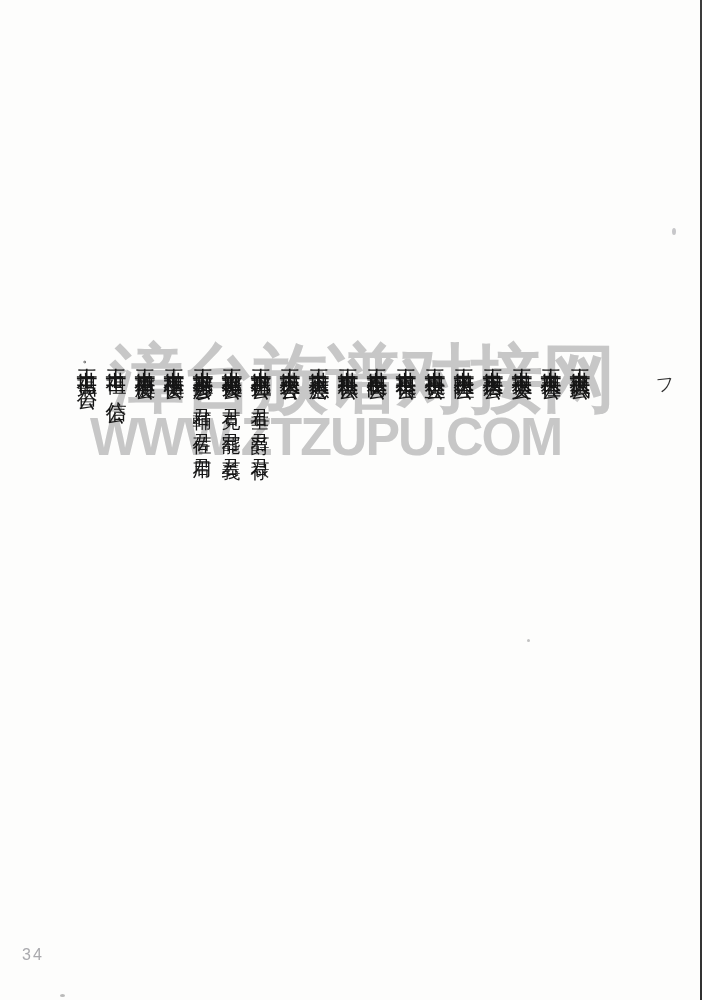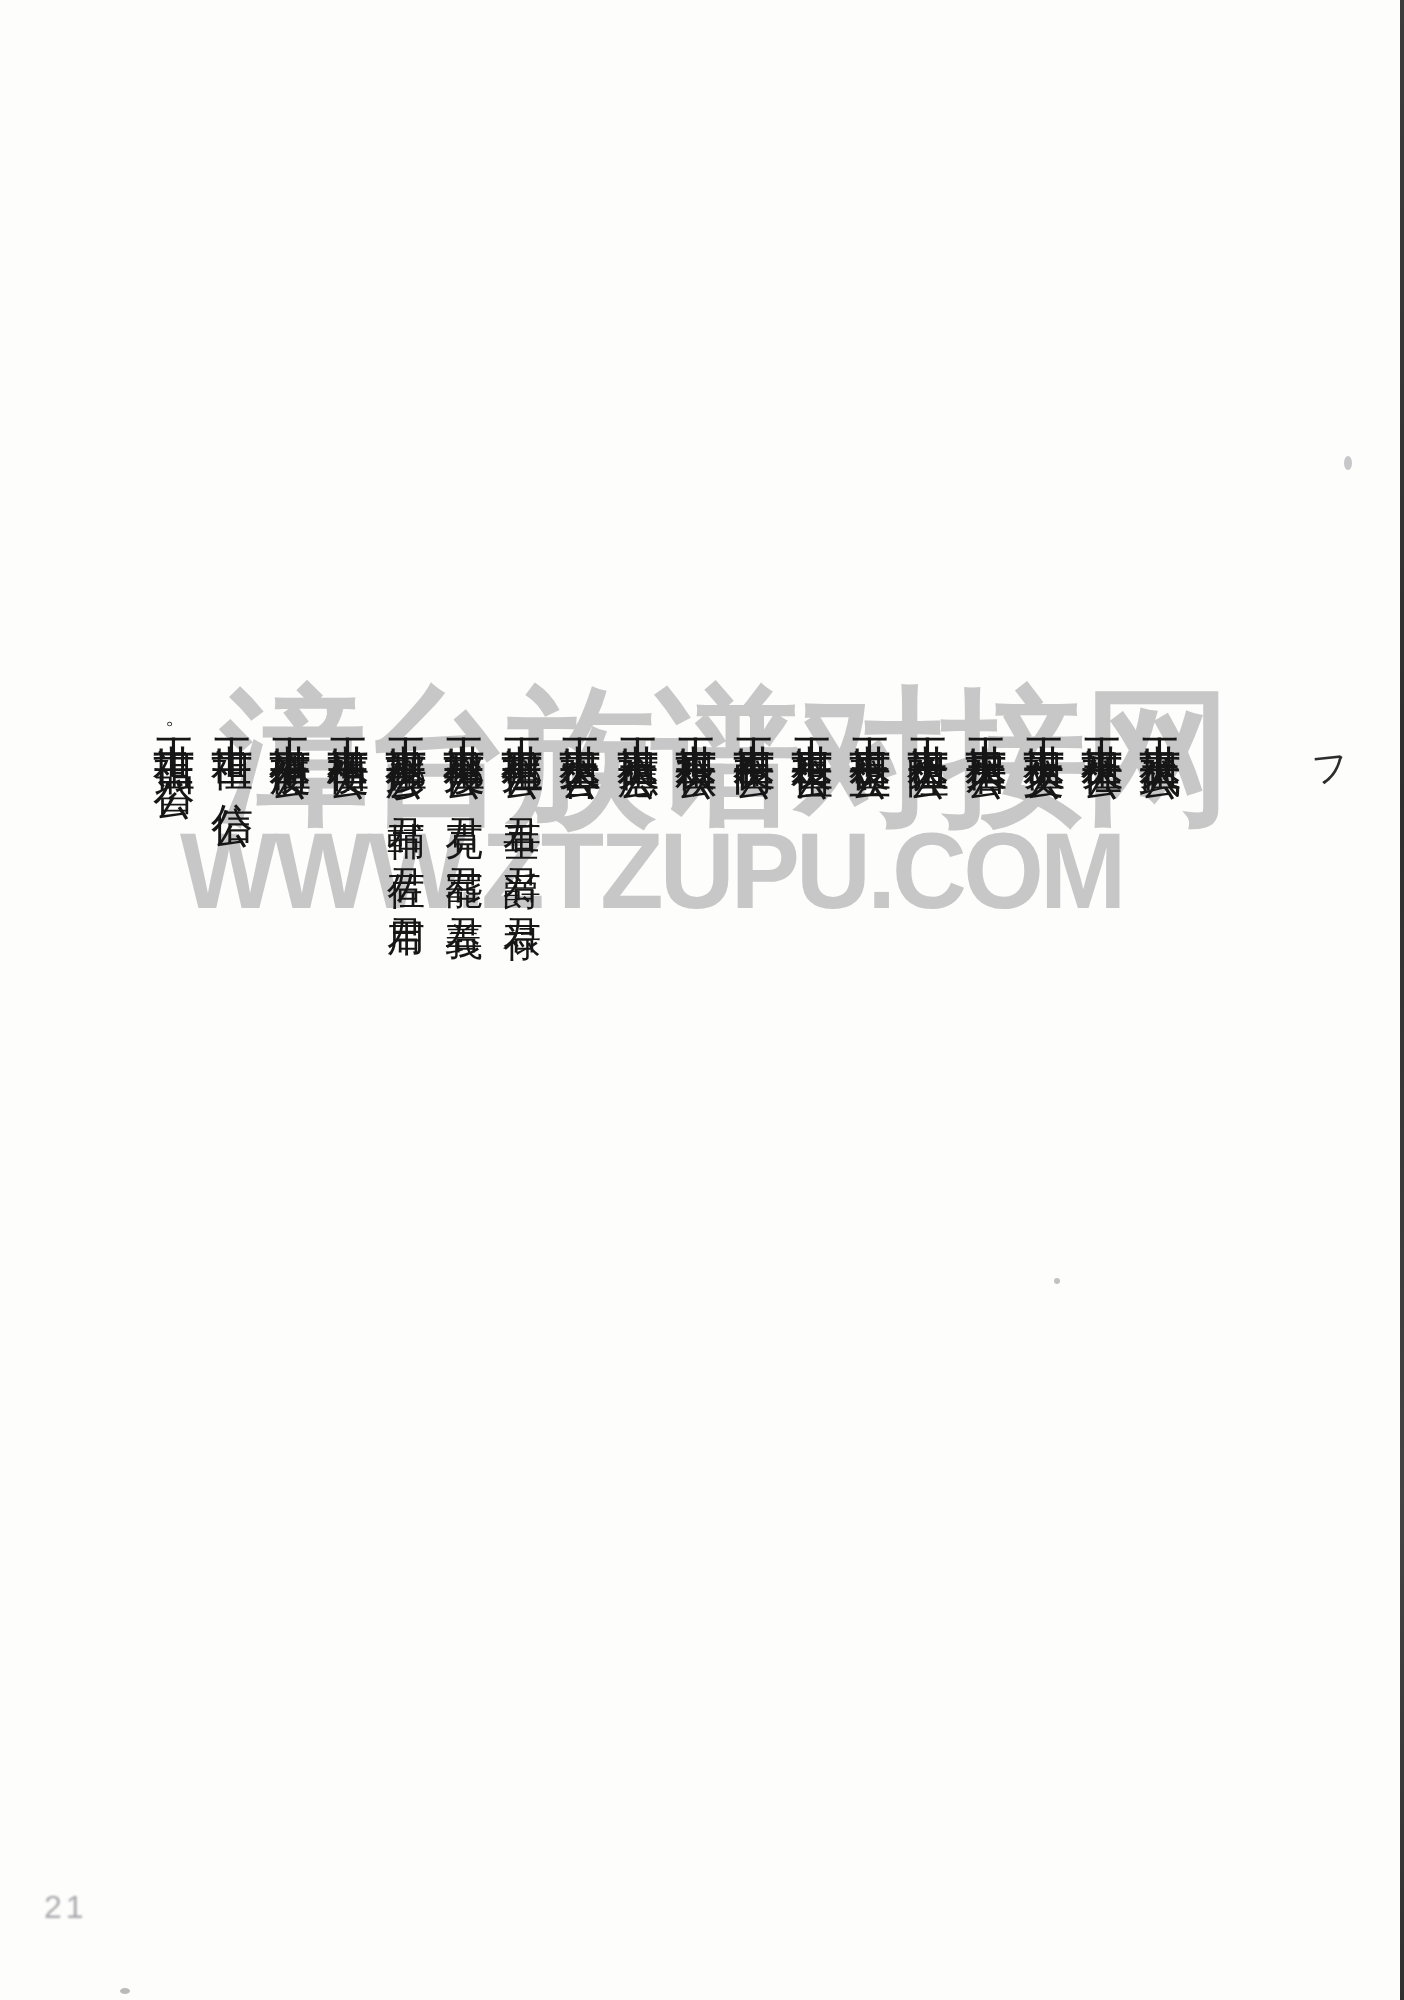--- a/index.html
+++ b/index.html
@@ -83,19 +83,19 @@
       <div class="col"><span class="prefix">十三世祖</span><span class="aname">邦俊公</span><span class="birth">生</span><span class="kid">君克</span><span class="kid">君罷</span><span class="kid">君義</span></div>
       <div class="col"><span class="prefix">十三世祖</span><span class="aname">邦彦公</span><span class="birth">生</span><span class="kid">君輔</span><span class="kid">君佐</span><span class="kid">君用</span></div>
       <div class="col"><span class="prefix">十三世祖</span><span class="aname">梧使公</span></div>
       <div class="col"><span class="prefix">十三世祖</span><span class="aname">府使公</span></div>
       <div class="col"><span class="prefix">十三世祖</span><span class="lead-gap"></span><span class="aname">信公</span></div>
       <div class="col"><span class="prefix">十三世祖</span><span class="pre-mark">。</span><span class="aname">習公</span></div>
     </div>
 
   <div class="stray-mark">フ</div>
 
-  <div class="page-number">21</div>
+  <div class="page-number">34</div>
 
   <div class="edge-line"></div>
   <div class="dust d1"></div>
   <div class="dust d2"></div>
   <div class="dust d3"></div>
 </div>
 
 </body></html>

